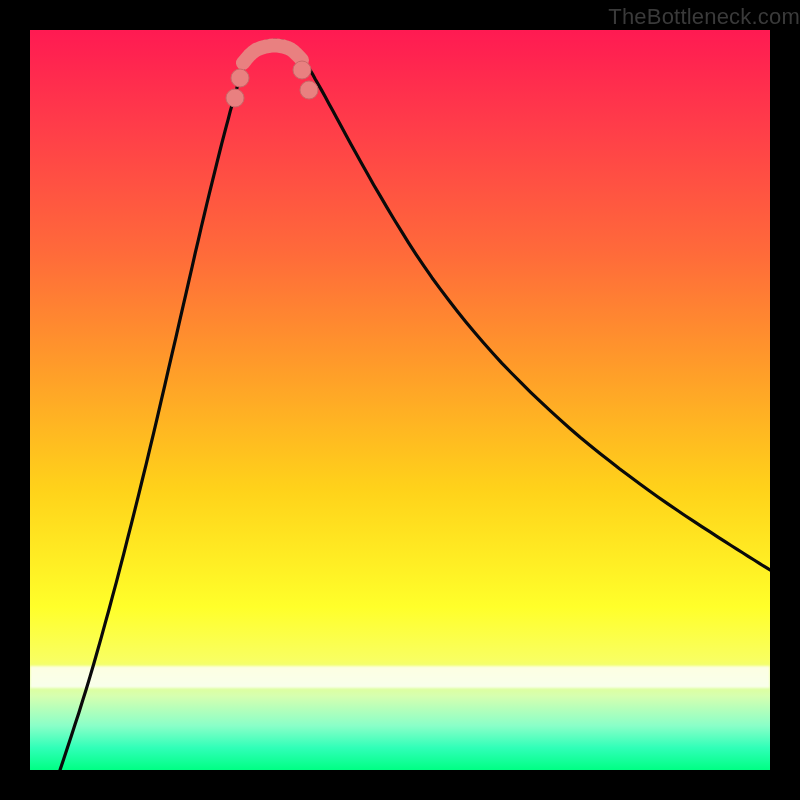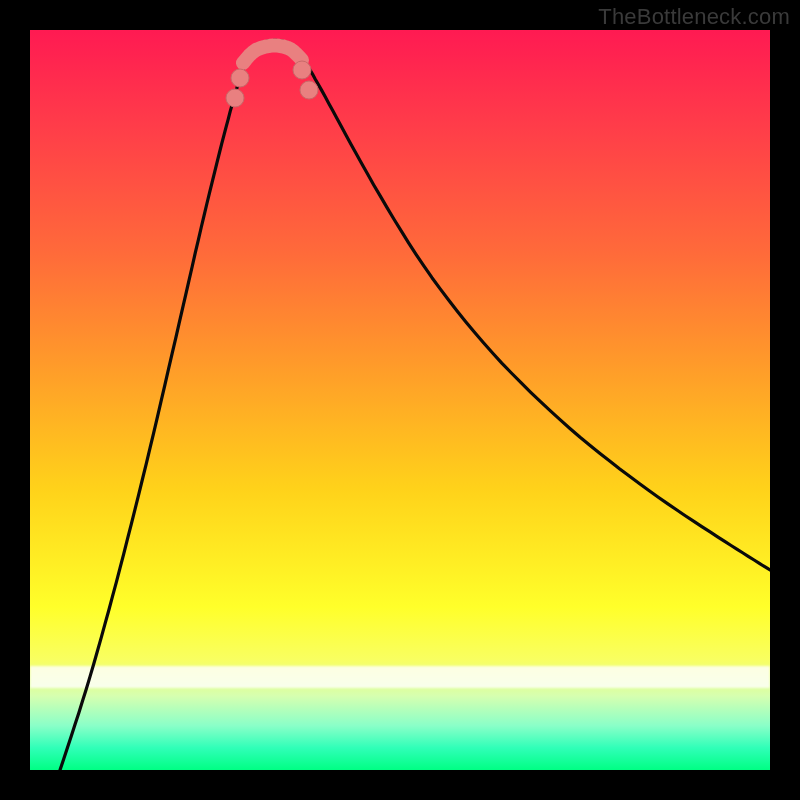--- a/index.html
+++ b/index.html
@@ -73,21 +73,21 @@
   .link-stroke {
     fill: none;
     stroke: #e98080;
     stroke-width: 14;
     stroke-linecap: round;
     stroke-linejoin: round;
   }
   .watermark {
     position: absolute;
     top: 4px;
-    right: 10px;
+    right: 0;
     font-size: 22px;
     font-weight: 500;
     color: #3a3a3a;
     letter-spacing: 0.2px;
   }
 </style>
 </head>
 <body>
 
 <div class="frame">

